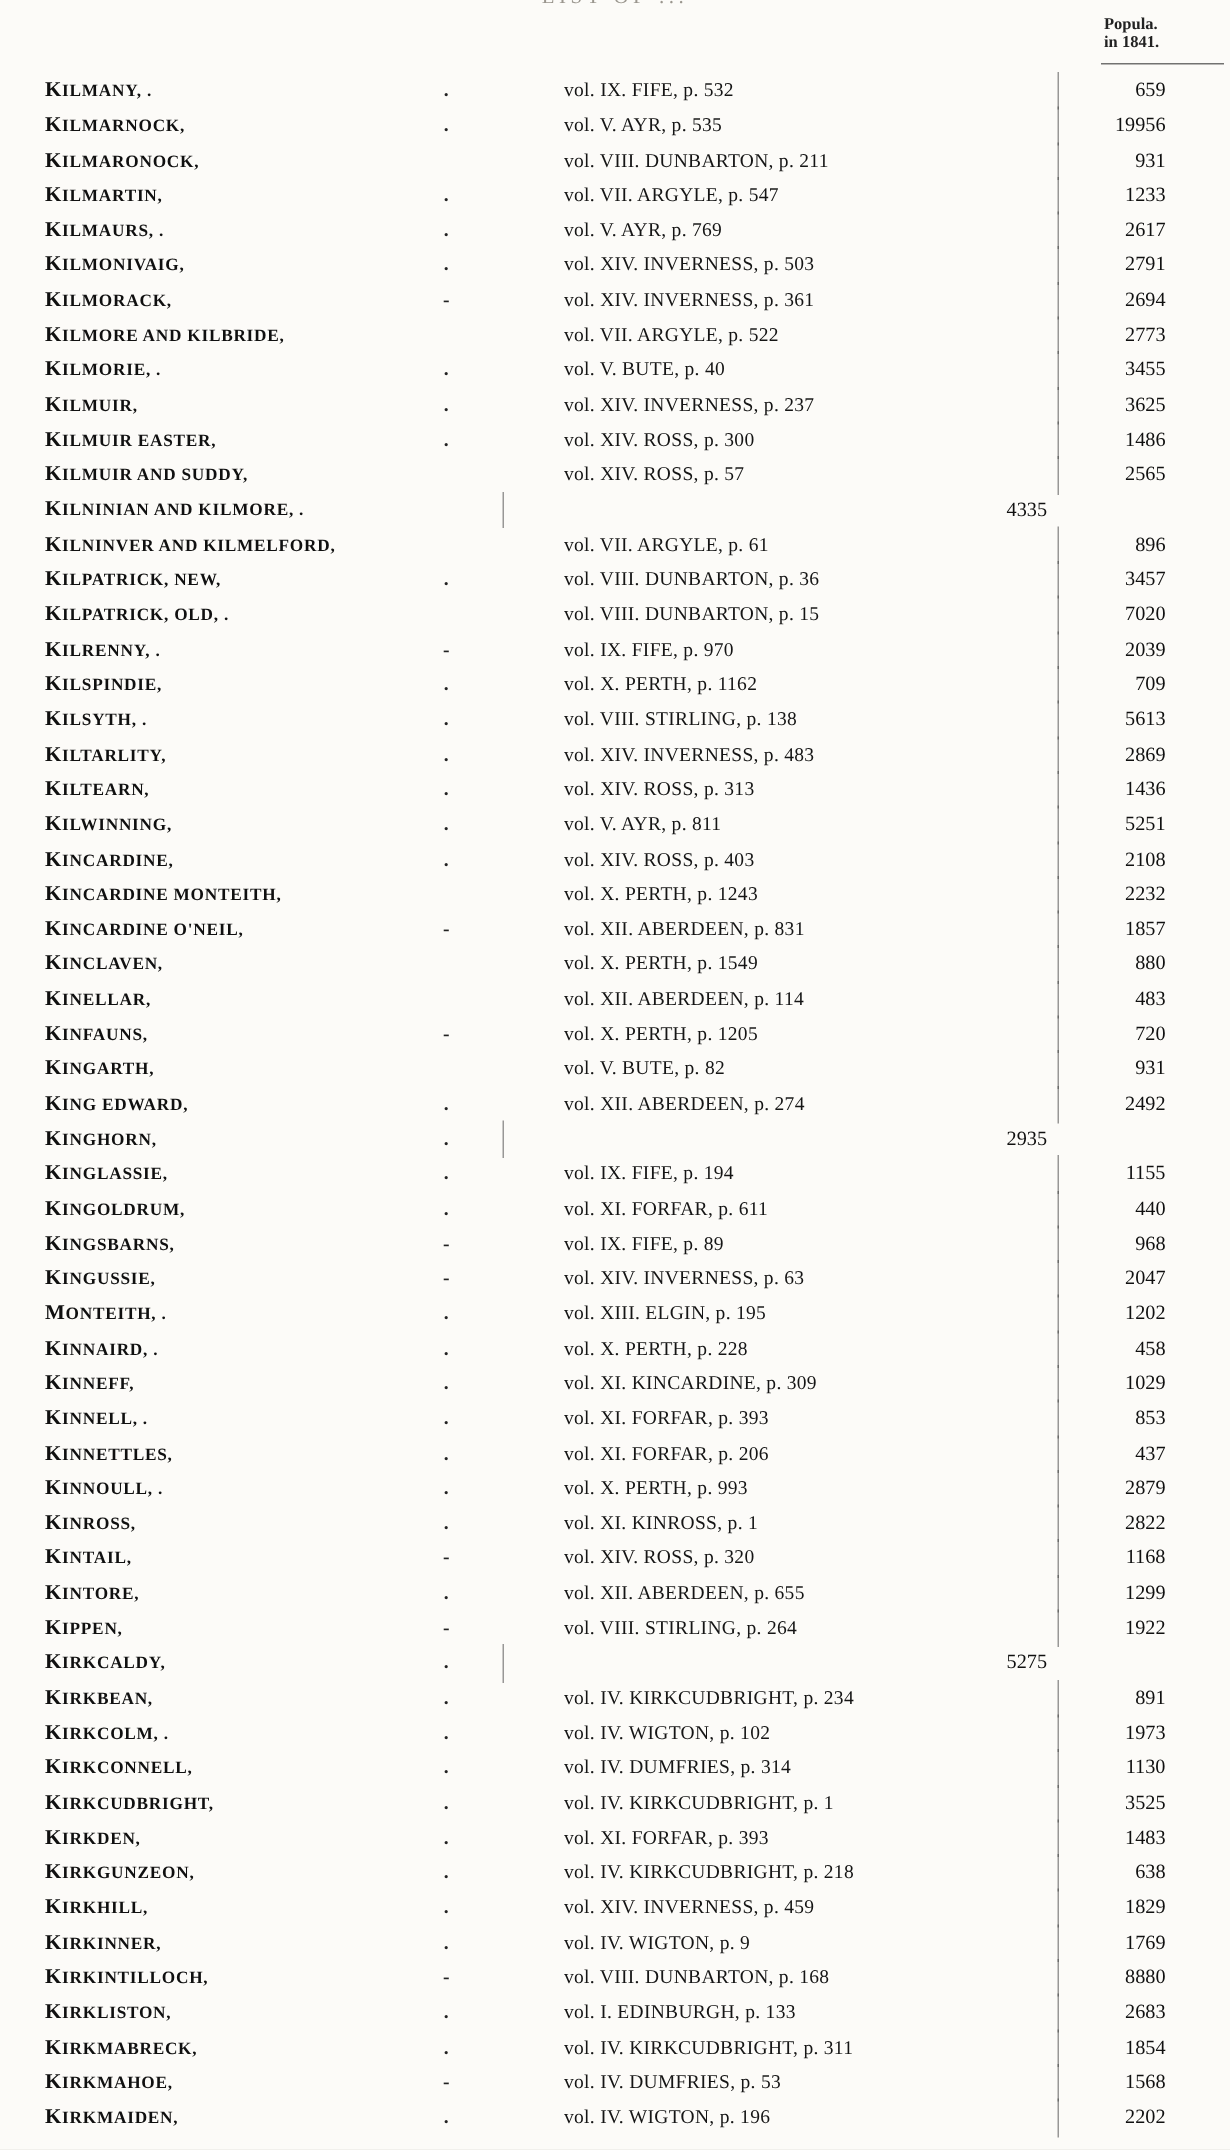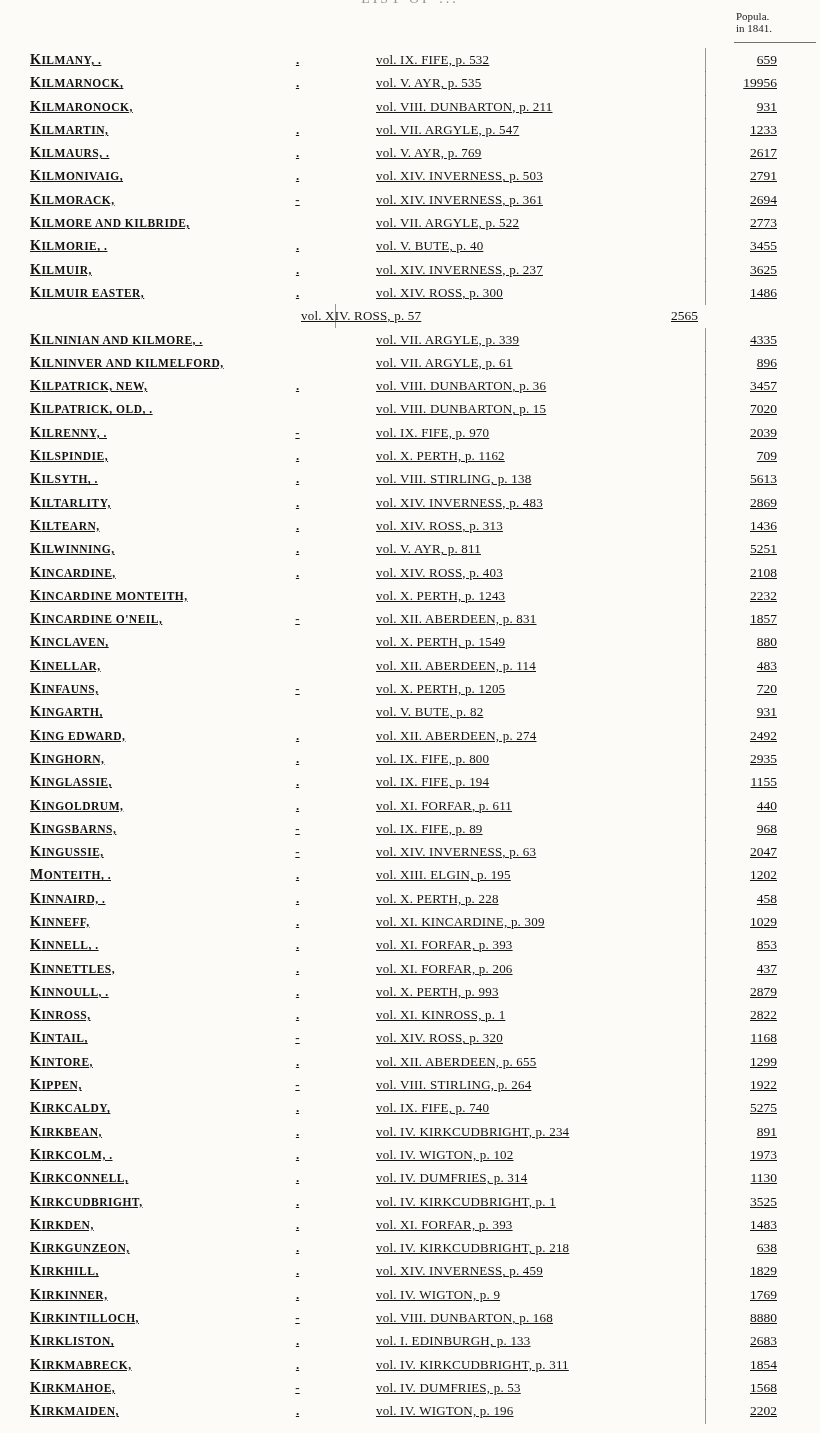--- a/index.html
+++ b/index.html
@@ -33,21 +33,21 @@
   }
   
   .pop-header {
     position: absolute;
     top: 10px;
     right: 8px;
     width: 76px;
     text-align: left;
     font-size: 11px;
     line-height: 12px;
-    font-weight: 400;
+    font-weight: 700;
     color: #222;
     padding-left: 6px;
   }
   .pop-header-rule {
     position: absolute;
     top: 42px;
     right: 4px;
     width: 82px;
     height: 1px;
     background: rgba(40,40,40,.65);
@@ -59,21 +59,20 @@
     right: 0;
   }
   .row {
     display: grid;
     grid-template-columns: 230px 75px 370px 79px;
     margin-left: 30px;
     height: 23.3px;
     align-items: baseline;
     line-height: 23.3px;
     white-space: nowrap;
-    text-decoration: underline;
   }
   .name {
     display: inline-block;
     font-weight: 700;
     font-size: 11.5px;
     letter-spacing: 0.5px;
     color: #101010;
   }
   .name::first-letter { font-size: 14px; }
   .mid-dot {
@@ -182,29 +181,29 @@
     </div>
 
     <div class="row">
       <span class="name">KILMUIR EASTER,</span>
       <span class="mid-dot">.</span>
       <span class="ref">vol. XIV. ROSS, p. 300</span>
       <span class="pop">1486</span>
     </div>
 
     <div class="row">
+      <span class="name">KILMUIR AND SUDDY,</span>
       <span class="mid-dot"></span>
       <span class="ref">vol. XIV. ROSS, p. 57</span>
       <span class="pop">2565</span>
     </div>
 
     <div class="row">
       <span class="name">KILNINIAN AND KILMORE, .</span>
       <span class="mid-dot"></span>
-      <span class="ref">vol. VII. ARGYLE, p. 339</span>
       <span class="pop">4335</span>
     </div>
 
     <div class="row">
       <span class="name">KILNINVER AND KILMELFORD,</span>
       <span class="mid-dot"></span>
       <span class="ref">vol. VII. ARGYLE, p. 61</span>
       <span class="pop">896</span>
     </div>
 
@@ -316,21 +315,20 @@
     <div class="row">
       <span class="name">KING EDWARD,</span>
       <span class="mid-dot">.</span>
       <span class="ref">vol. XII. ABERDEEN, p. 274</span>
       <span class="pop">2492</span>
     </div>
 
     <div class="row">
       <span class="name">KINGHORN,</span>
       <span class="mid-dot">.</span>
-      <span class="ref">vol. IX. FIFE, p. 800</span>
       <span class="pop">2935</span>
     </div>
 
     <div class="row">
       <span class="name">KINGLASSIE,</span>
       <span class="mid-dot">.</span>
       <span class="ref">vol. IX. FIFE, p. 194</span>
       <span class="pop">1155</span>
     </div>
 
@@ -421,21 +419,20 @@
     <div class="row">
       <span class="name">KIPPEN,</span>
       <span class="mid-dot">-</span>
       <span class="ref">vol. VIII. STIRLING, p. 264</span>
       <span class="pop">1922</span>
     </div>
 
     <div class="row">
       <span class="name">KIRKCALDY,</span>
       <span class="mid-dot">.</span>
-      <span class="ref">vol. IX. FIFE, p. 740</span>
       <span class="pop">5275</span>
     </div>
 
     <div class="row">
       <span class="name">KIRKBEAN,</span>
       <span class="mid-dot">.</span>
       <span class="ref">vol. IV. KIRKCUDBRIGHT, p. 234</span>
       <span class="pop">891</span>
     </div>
 

